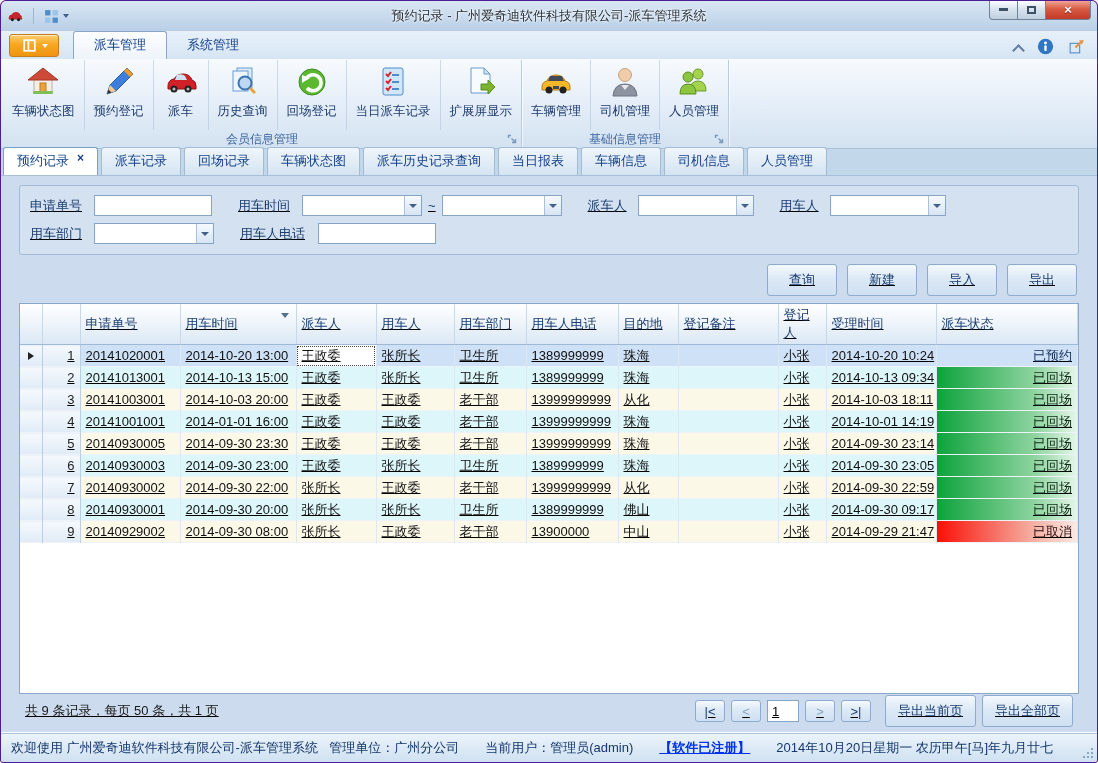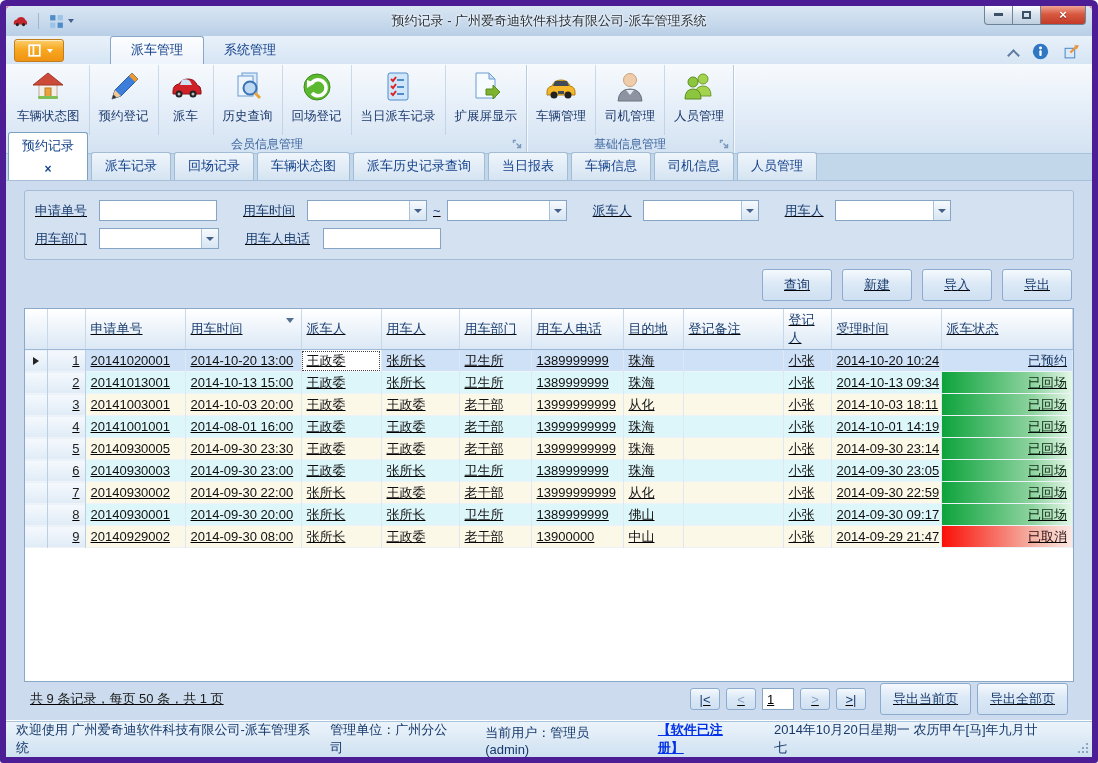--- a/index.html
+++ b/index.html
@@ -1,19 +1,19 @@
 <!DOCTYPE html>
 <html style="--status-returned-green: #0ea33c; --status-cancelled-red: #fa0f07; --selected-row-blue: #cfe1f6; --row-odd-cream: #fbf8e8; --row-even-cyan: #dcf6fa;"><head>
 <meta charset="utf-8">
 <style>
   * { box-sizing: border-box; margin: 0; padding: 0; }
   html,body { background:#fff; }
   body { font-family:"Liberation Sans","DejaVu Sans",sans-serif; font-size:13px; }
 
-  .window{ width:1098px; height:763px; border:6px solid #4c1d95; border-radius:6px 6px 3px 3px;
+  .window{ width:1098px; height:763px; border:1px solid #4c1d95; border-radius:6px 6px 3px 3px;
     background:#be185d; display:flex; flex-direction:column; overflow:hidden;
     box-shadow:inset 0 0 0 1px rgba(255,255,255,.55); }
 
   
   .titlebar{ height:30px; flex:0 0 30px; position:relative; display:flex; align-items:center;
     padding:0 6px; background:linear-gradient(#d9e6f3,#b9cfe6); border-radius:5px 5px 0 0; }
   .app-logo{ width:20px; height:16px; display:inline-flex; }
   .qa-divider{ width:1px; height:16px; background:#9fb6cf; margin:0 6px; }
   .qa-btn{ display:inline-flex; align-items:center; gap:3px; padding:1px 3px; border-radius:3px; }
   .caret-down{ width:0; height:0; border-left:3px solid transparent; border-right:3px solid transparent; border-top:4px solid #44608a; }
@@ -30,21 +30,21 @@
 
   
   .ribbon-tabs{ height:28px; flex:0 0 28px; display:flex; align-items:flex-end; padding:0 6px; position:relative;
     background:linear-gradient(#e8f1fa,#d6e5f4); }
   .app-btn{ display:inline-flex; align-items:center; gap:4px; width:50px; height:23px; margin:0 14px 2px 2px;
     justify-content:center; border-radius:3px; border:1px solid #c27d1d;
     background:linear-gradient(#fccf6e,#f7a821 45%,#f09312); box-shadow:inset 0 1px 0 rgba(255,255,255,.6); }
   .app-btn .caret-down{ border-top-color:#fff; }
   .rtab{ padding:4px 20px 5px; color:#15428b; cursor:default; }
   .rtab.active{ background:linear-gradient(#fcfdff,#eef4fb); border:1px solid #8ba7c7; border-bottom:none;
-    border-radius:3px 3px 0 0;margin-left:32px; }
+    border-radius:3px 3px 0 0; }
   .rtab-right{ position:absolute; right:12px; bottom:4px; display:flex; align-items:center; gap:14px; }
   .chev{ width:9px; height:9px; position:relative; top:2px; }
   .chev::before{ content:""; position:absolute; left:0; top:2px; width:7px; height:7px;
     border-left:2px solid #5f7b9d; border-top:2px solid #5f7b9d; transform:rotate(45deg); }
   .uicon{ width:17px; height:17px; display:inline-flex; }
 
   
   .ribbon{ height:90px; flex:0 0 90px; display:flex; padding:1px 2px 0;
     background:linear-gradient(#f7fafd,#e3edf8 55%,#d3e2f1); border-bottom:1px solid #aac1da; }
   .rgroup{ display:flex; flex-direction:column; border-right:1px solid #b7cce3; box-shadow:1px 0 0 rgba(255,255,255,.7); }
@@ -58,21 +58,21 @@
   .gfoot{ height:18px; position:relative; display:flex; align-items:center; justify-content:center; }
   .glabel{ color:#3e66a0; font-size:12px; }
   .launcher{ position:absolute; right:3px; bottom:3px; width:11px; height:11px; display:inline-flex; }
   .ribbon-fill{ flex:1; }
 
   
   .doc-tabs{ height:27px; flex:0 0 27px; background:#c3d7eb; border-bottom:1px solid #a6c0da;
     display:flex; align-items:flex-end; gap:3px; padding:0 2px; }
   .dtab{ padding:4px 13px 5px; color:#15428b; background:linear-gradient(#eff5fb,#d5e4f2);
     border:1px solid #a3bcd6; border-bottom:none; border-radius:3px 3px 0 0; white-space:nowrap; cursor:default; }
-  .dtab.active{ background:#fff; border-color:#7ba0c0; display:flex; align-items:center; gap:8px;flex-direction:column; }
+  .dtab.active{ background:#fff; border-color:#7ba0c0; display:flex; align-items:flex-start; gap:8px; }
   .dtab-close{ color:#15428b; font-weight:bold; font-size:12px; line-height:1; }
 
   
   .panel{ flex:1; background:#ccdcee; padding:9px 18px 4px; display:flex; flex-direction:column; min-height:0;text-decoration:underline; }
 
   .filter-box{ border:1px solid #a3bbd6; border-radius:3px; background:#d3e1f1; padding:7px 10px 8px; }
   .f-row{ display:flex; align-items:center; height:25px; }
   .f-row + .f-row{ margin-top:3px; }
   .f-label{ color:#1b3d6e; white-space:nowrap; }
   .w62{ width:64px; } .w48{ width:50px; } .w76{ width:78px; }
@@ -499,21 +499,21 @@
               <td>2014-10-03 18:11</td>
               <td class="c-status">
                 <div class="stbar st-returned">已回场</div>
               </td>
             </tr>
 
             <tr>
               <td class="c-ind"><span class="ind"></span></td>
               <td class="c-num">4</td>
               <td>20141001001</td>
-              <td>2014-08-01 16:00</td>
+              <td>2014-01-01 16:00</td>
               <td class="c-dispatcher">王政委</td>
               <td>王政委</td>
               <td>老干部</td>
               <td>13999999999</td>
               <td>珠海</td>
               <td></td>
               <td>小张</td>
               <td>2014-10-01 14:19</td>
               <td class="c-status">
                 <div class="stbar st-returned">已回场</div>

